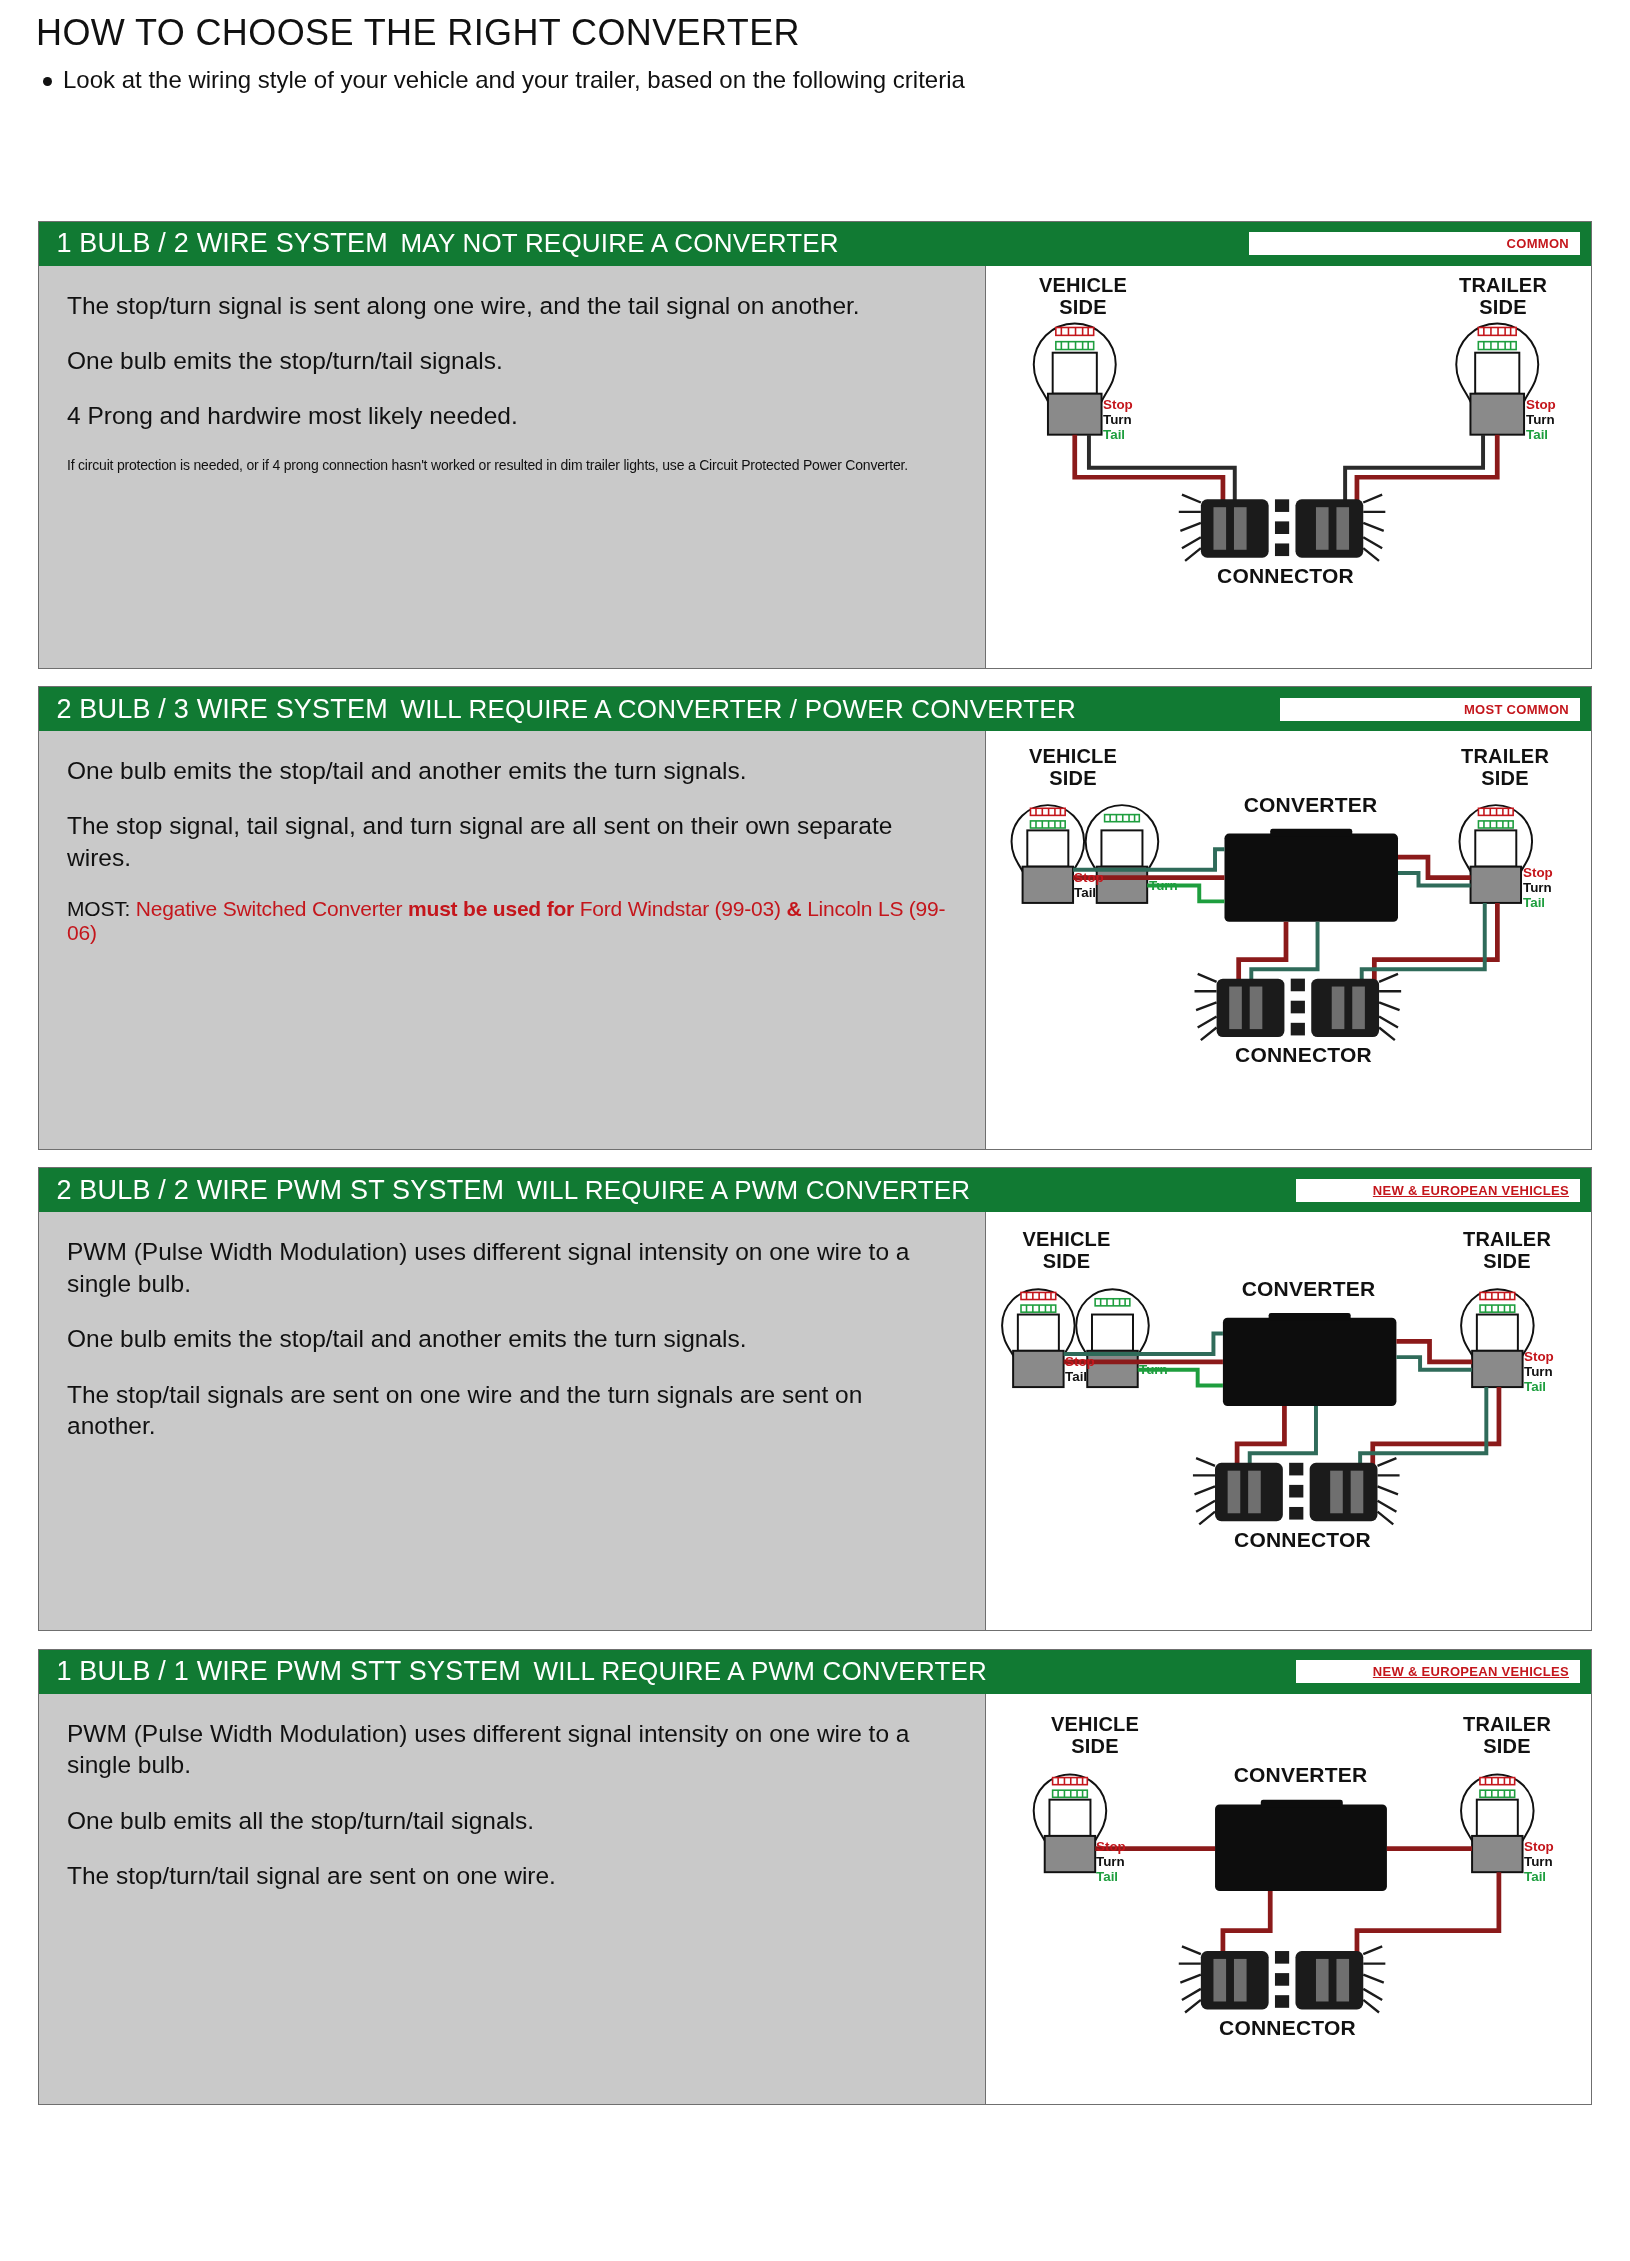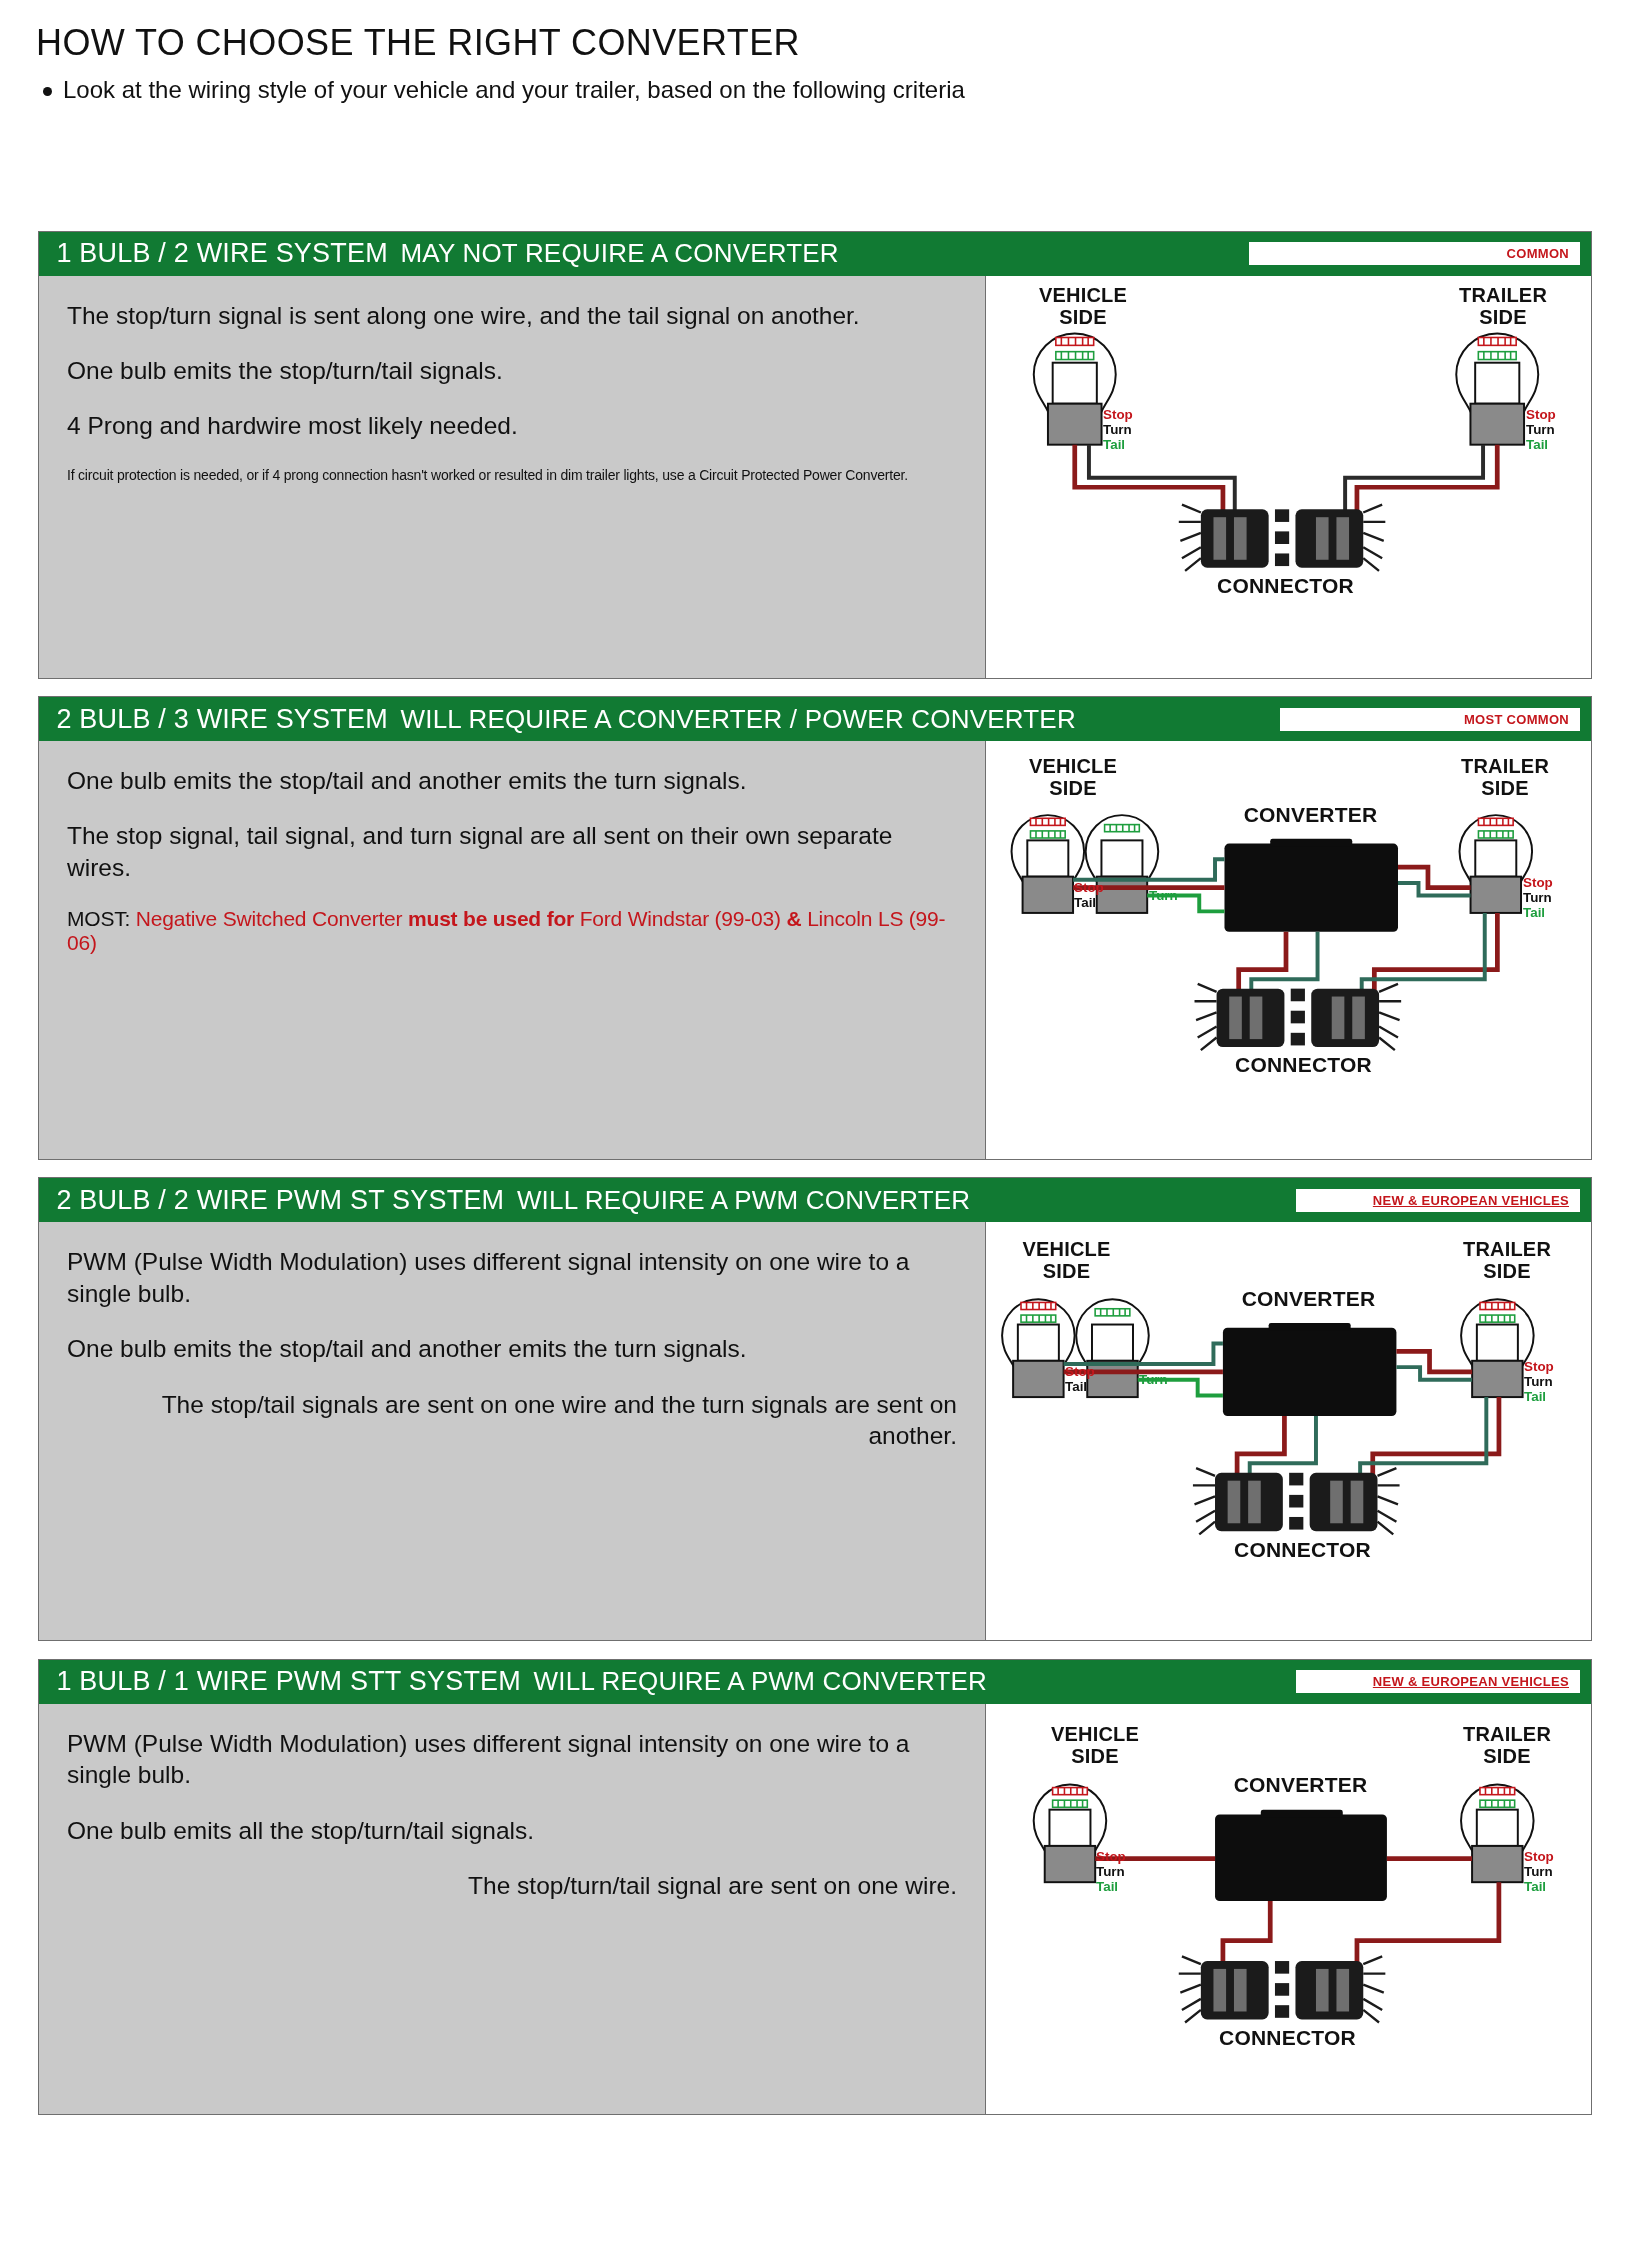--- a/index.html
+++ b/index.html
@@ -8,21 +8,21 @@
     background: #ffffff;
     font-family: "Liberation Sans", sans-serif;
   }
   body {
     width: 1630px;
     min-height: 2261px;
     position: relative;
   }
   .page {
     width: 1630px;
-    padding: 14px 22px 0 22px;
+    padding: 4px 22px 0 22px;
   }
 
   
   .main-title {
     font-size: 36px;
     font-weight: normal;
     letter-spacing: 0.4px;
     color: #111;
     margin: 8px 0 9.5px 14px;
   }
@@ -104,21 +104,21 @@
     background: #ffffff;
     position: relative;
   }
 
   .para {
     font-size: 24.5px;
     line-height: 1.28;
     color: #111;
     margin: 0 0 24px 0;
   }
-  .para:last-child { margin-bottom: 0; text-align: right; }
+  .para:last-child { margin-bottom: 0; }
   .para-small {
     font-size: 14px;
     line-height: 1.3;
     color: #111;
     font-family: "Liberation Sans Narrow", "Liberation Sans", sans-serif;
     letter-spacing: -0.2px;
     margin: 0;
   }
   .note {
     font-size: 21px;

